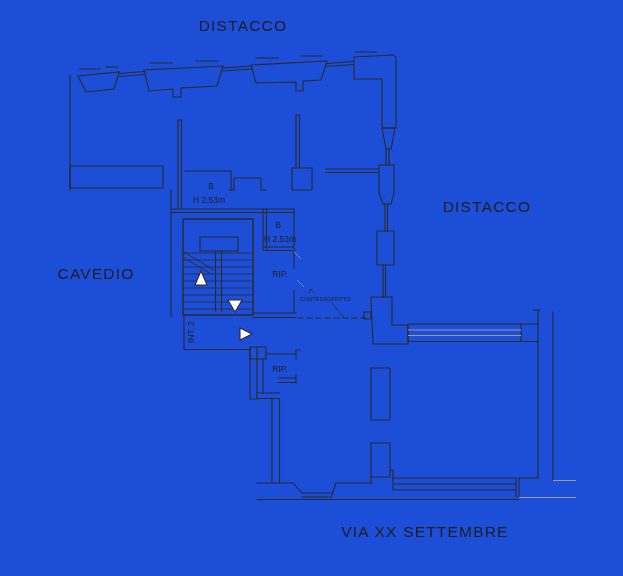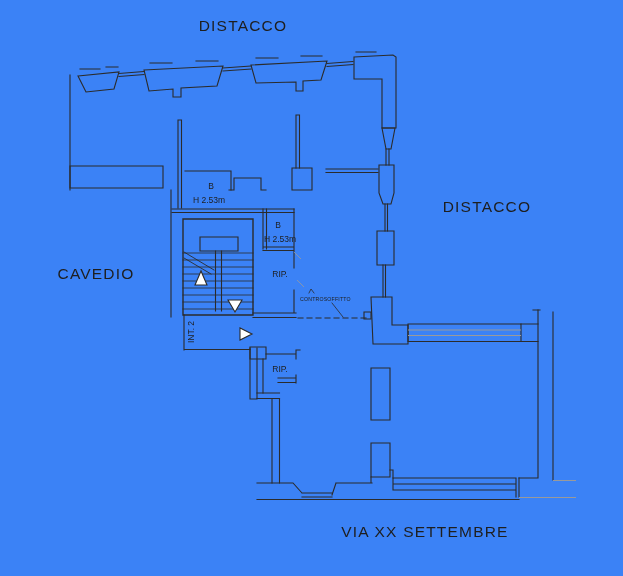--- a/index.html
+++ b/index.html
@@ -1,16 +1,16 @@
 <!DOCTYPE html>
 <html><head>
 <meta charset="utf-8">
 <style>
   html,body{margin:0;padding:0;background:#ffffff;}
-  .page{width:623px;height:576px;background:#3b82f6;position:relative;overflow:hidden;}
+  .page{width:623px;height:576px;background:#1d4ed8;position:relative;overflow:hidden;}
   svg{display:block;}
   text{font-family:"Liberation Sans", sans-serif;}
   .big-label{font-size:15.5px;letter-spacing:1.2px;}
   .small-label{font-size:8.5px;}
   .tiny-label{font-size:5.2px;letter-spacing:0.2px;}
 </style>
 </head>
 <body>
 
 <div class="page">

